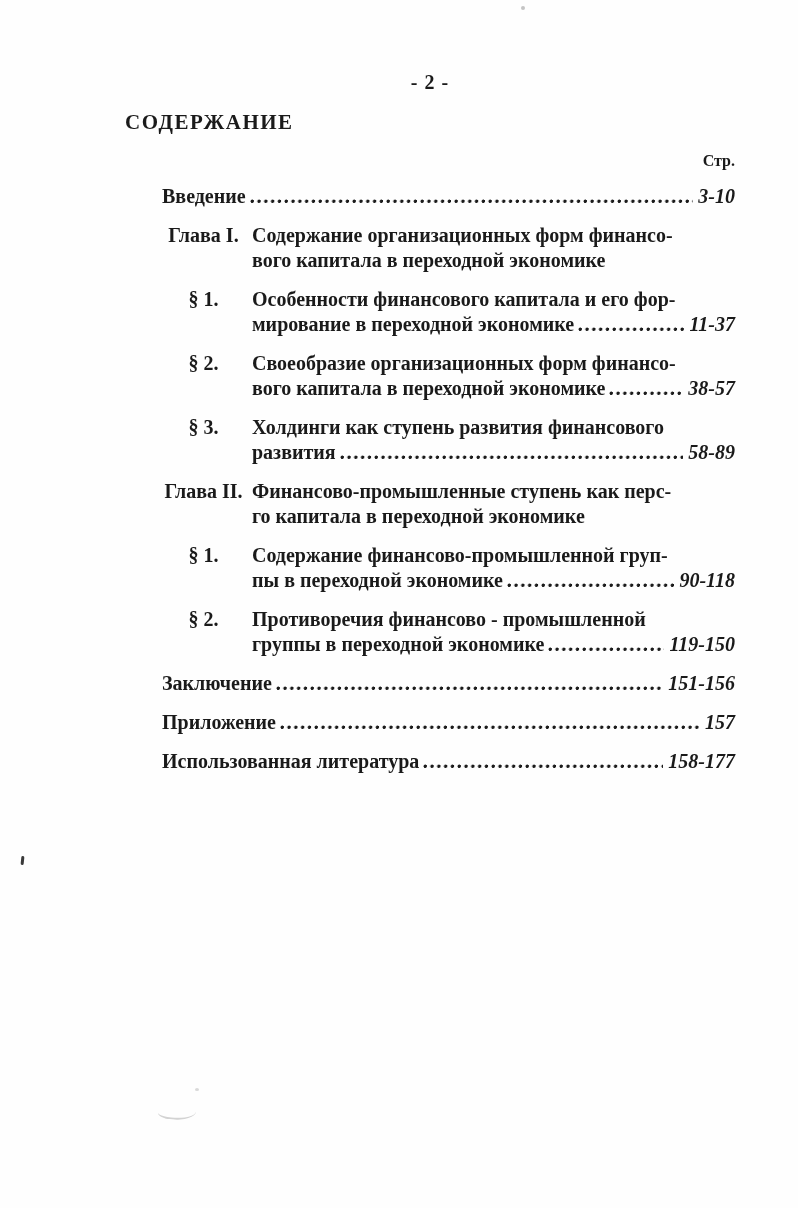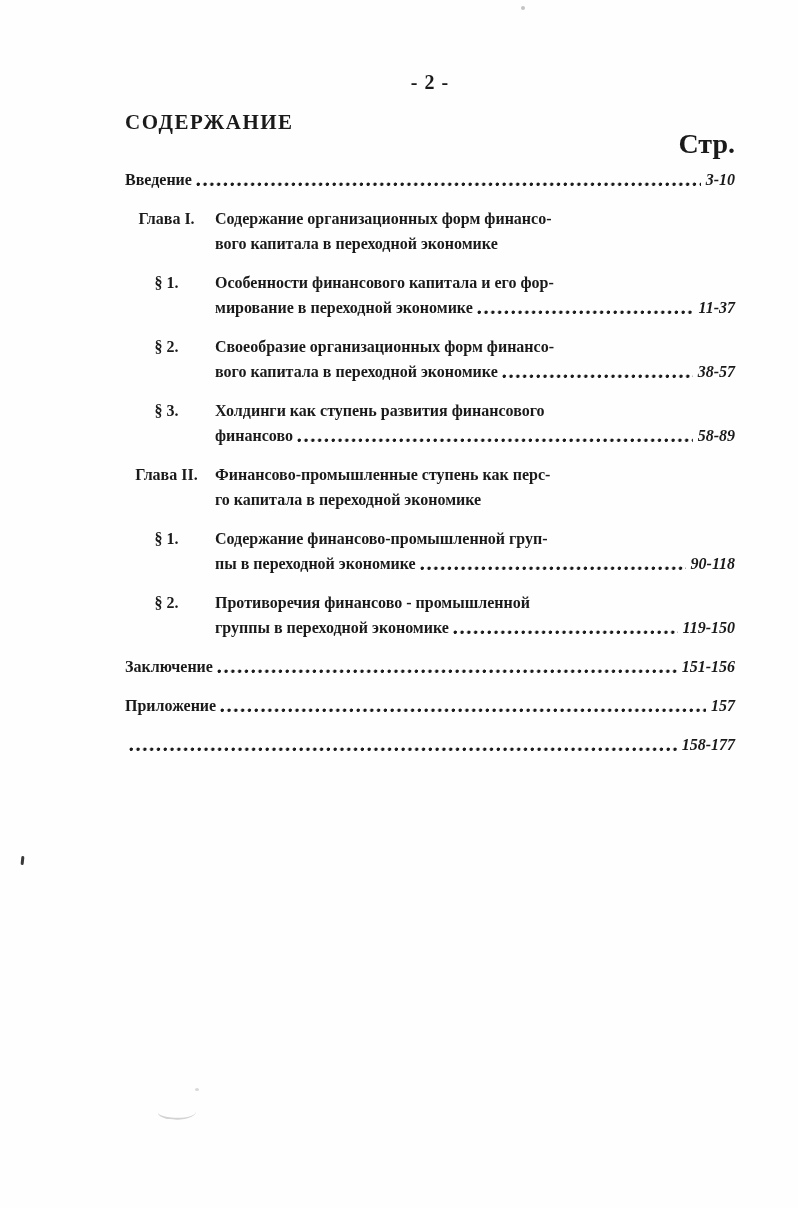--- a/index.html
+++ b/index.html
@@ -27,27 +27,29 @@
     letter-spacing: 1px;
   }
   .doc-title {
     margin-top: 18px;
     text-align: left;
     font-size: 21px;
     line-height: 22px;
     letter-spacing: 1.5px;
   }
   .col-header {
+    margin-top: 17px;
     text-align: right;
-    font-size: 28px;
+    font-size: 16px;
     line-height: 22px;
   }
   .toc {
     margin-top: 12px;
-    font-size: 16px;
+    font-size: 20px;
+    margin-left: 37px;
   }
   .entry { display: flex; margin-bottom: 14px; }
   .label {
     flex: none;
     width: 90px;
     padding-right: 7px;
     box-sizing: border-box;
     text-align: center;
     line-height: 25px;
     white-space: nowrap;
@@ -161,21 +163,21 @@
         </div>
       </div>
 
       <div class="entry">
         <span class="label">§ 3.</span>
         <div class="lines">
           <div class="row">
             <span class="txt">Холдинги как ступень развития финансового</span>
           </div>
           <div class="row">
-            <span class="txt">финансово</span>
+            <span class="txt">развития</span>
             <span class="leader"></span>
             <span class="pages">58-89</span>
           </div>
         </div>
       </div>
 
       <div class="entry">
         <span class="label">Глава II.</span>
         <div class="lines">
           <div class="row">
@@ -231,20 +233,21 @@
             <span class="txt">Приложение</span>
             <span class="leader"></span>
             <span class="pages">157</span>
           </div>
         </div>
       </div>
 
       <div class="entry">
         <div class="lines">
           <div class="row">
+            <span class="txt">Использованная литература</span>
             <span class="leader"></span>
             <span class="pages">158-177</span>
           </div>
         </div>
       </div>
 
     </div>
   </div>
 </div>
 

